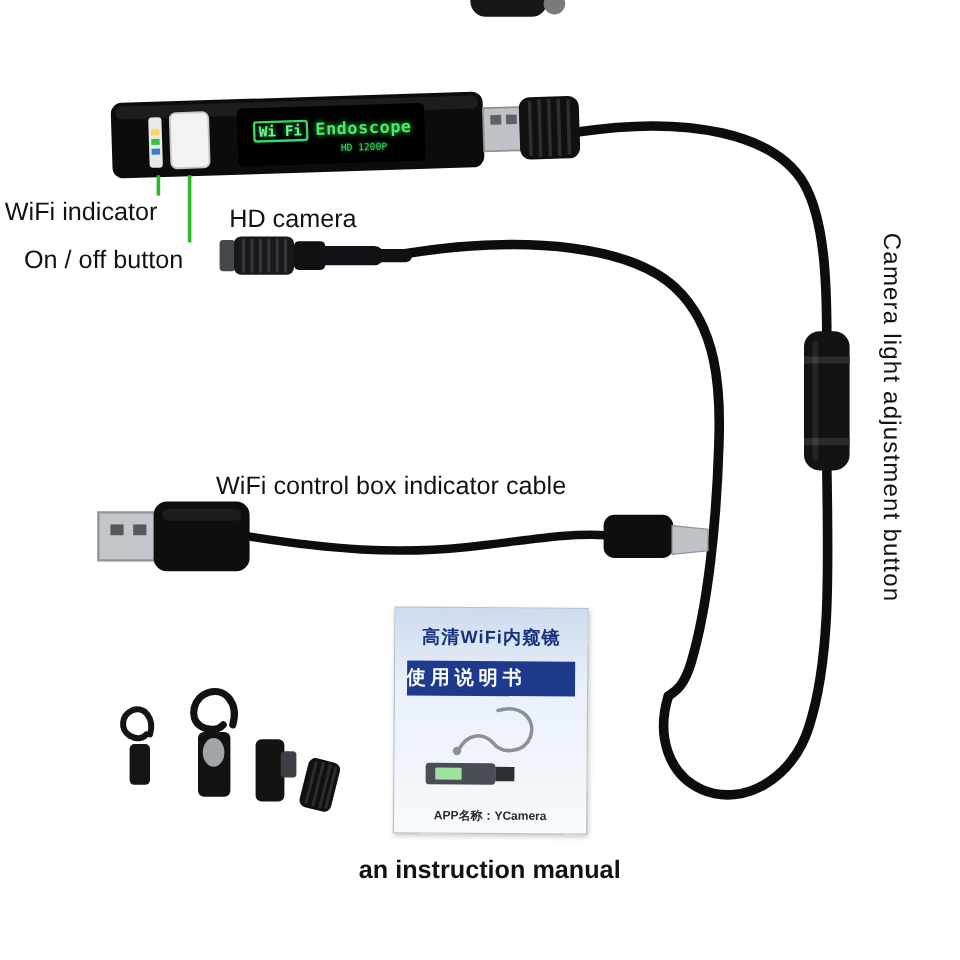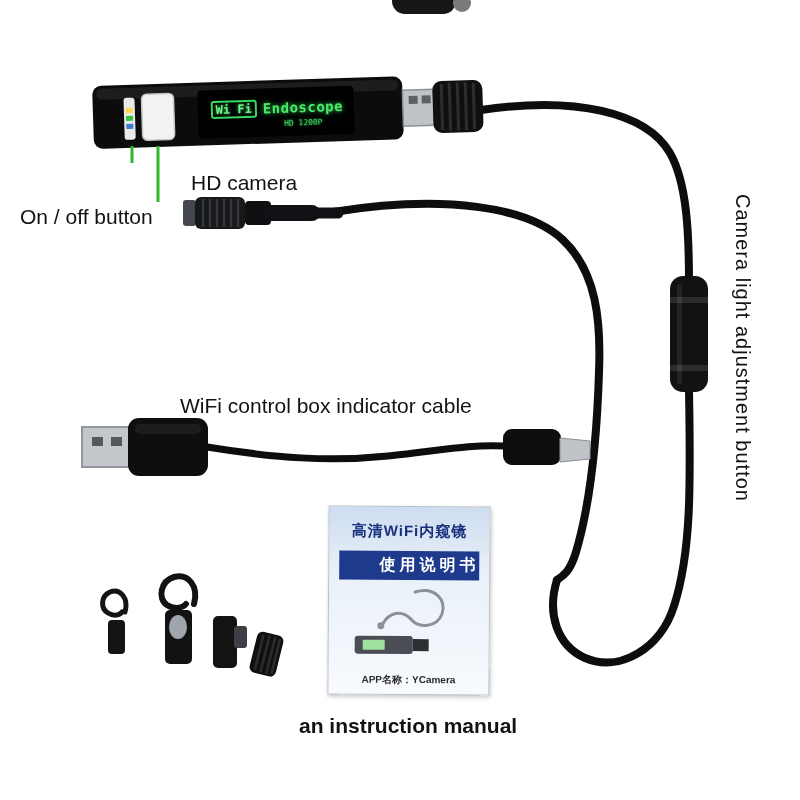--- a/index.html
+++ b/index.html
@@ -37,21 +37,21 @@
     background:linear-gradient(180deg,#cddcef 0%,#e9f0f9 34%,#f8fafd 100%);
     border:1px solid #b9c2cc; box-shadow:1px 2px 4px rgba(0,0,0,.22);
     transform:rotate(.4deg);
   }
   .booklet-title {
     padding-top:15px; text-align:center; color:#17307e;
     font-size:15px; font-weight:bold; letter-spacing:1px;
   }
   .booklet-band {
     margin:10px auto 0; width:88%; background:#1d3a8c; color:#fff;
-    text-align:right; font-size:16px; font-weight:bold; letter-spacing:4px;
+    text-align:left; font-size:16px; font-weight:bold; letter-spacing:4px;
     padding:4px 0;
   }
   .booklet-art { display:block; margin:4px auto 0; }
   .booklet-app {
     position:absolute; bottom:7px; left:0; width:100%; text-align:center;
     font-size:10px; font-weight:bold; color:#2a2a2a;
   }
 </style>
 </head>
 <body>
@@ -151,20 +151,21 @@
   </svg>
 
   <div class="display">
     <div class="disp-row">
       <span class="wifi-chip">Wi Fi</span>
       <span class="disp-name">Endoscope</span>
     </div>
     <div class="disp-model">HD 1200P</div>
   </div>
 
+  <div class="label" style="left:4px; top:165px;">WiFi indicator</div>
   <div class="label" style="left:20px; top:205px;">On / off button</div>
   <div class="label" style="left:191px; top:171px;">HD camera</div>
   <div class="label vertical" style="left:731px; top:194px;">Camera light adjustment button</div>
   <div class="label" style="left:180px; top:394px;">WiFi control box indicator cable</div>
   <div class="label" style="left:299px; top:714px;font-weight:bold;">an instruction manual</div>
 
   <div class="booklet">
     <div class="booklet-title">高清WiFi内窥镜</div>
     <div class="booklet-band">使用说明书</div>
     <svg class="booklet-art" width="160" height="82" viewBox="0 0 160 82">

